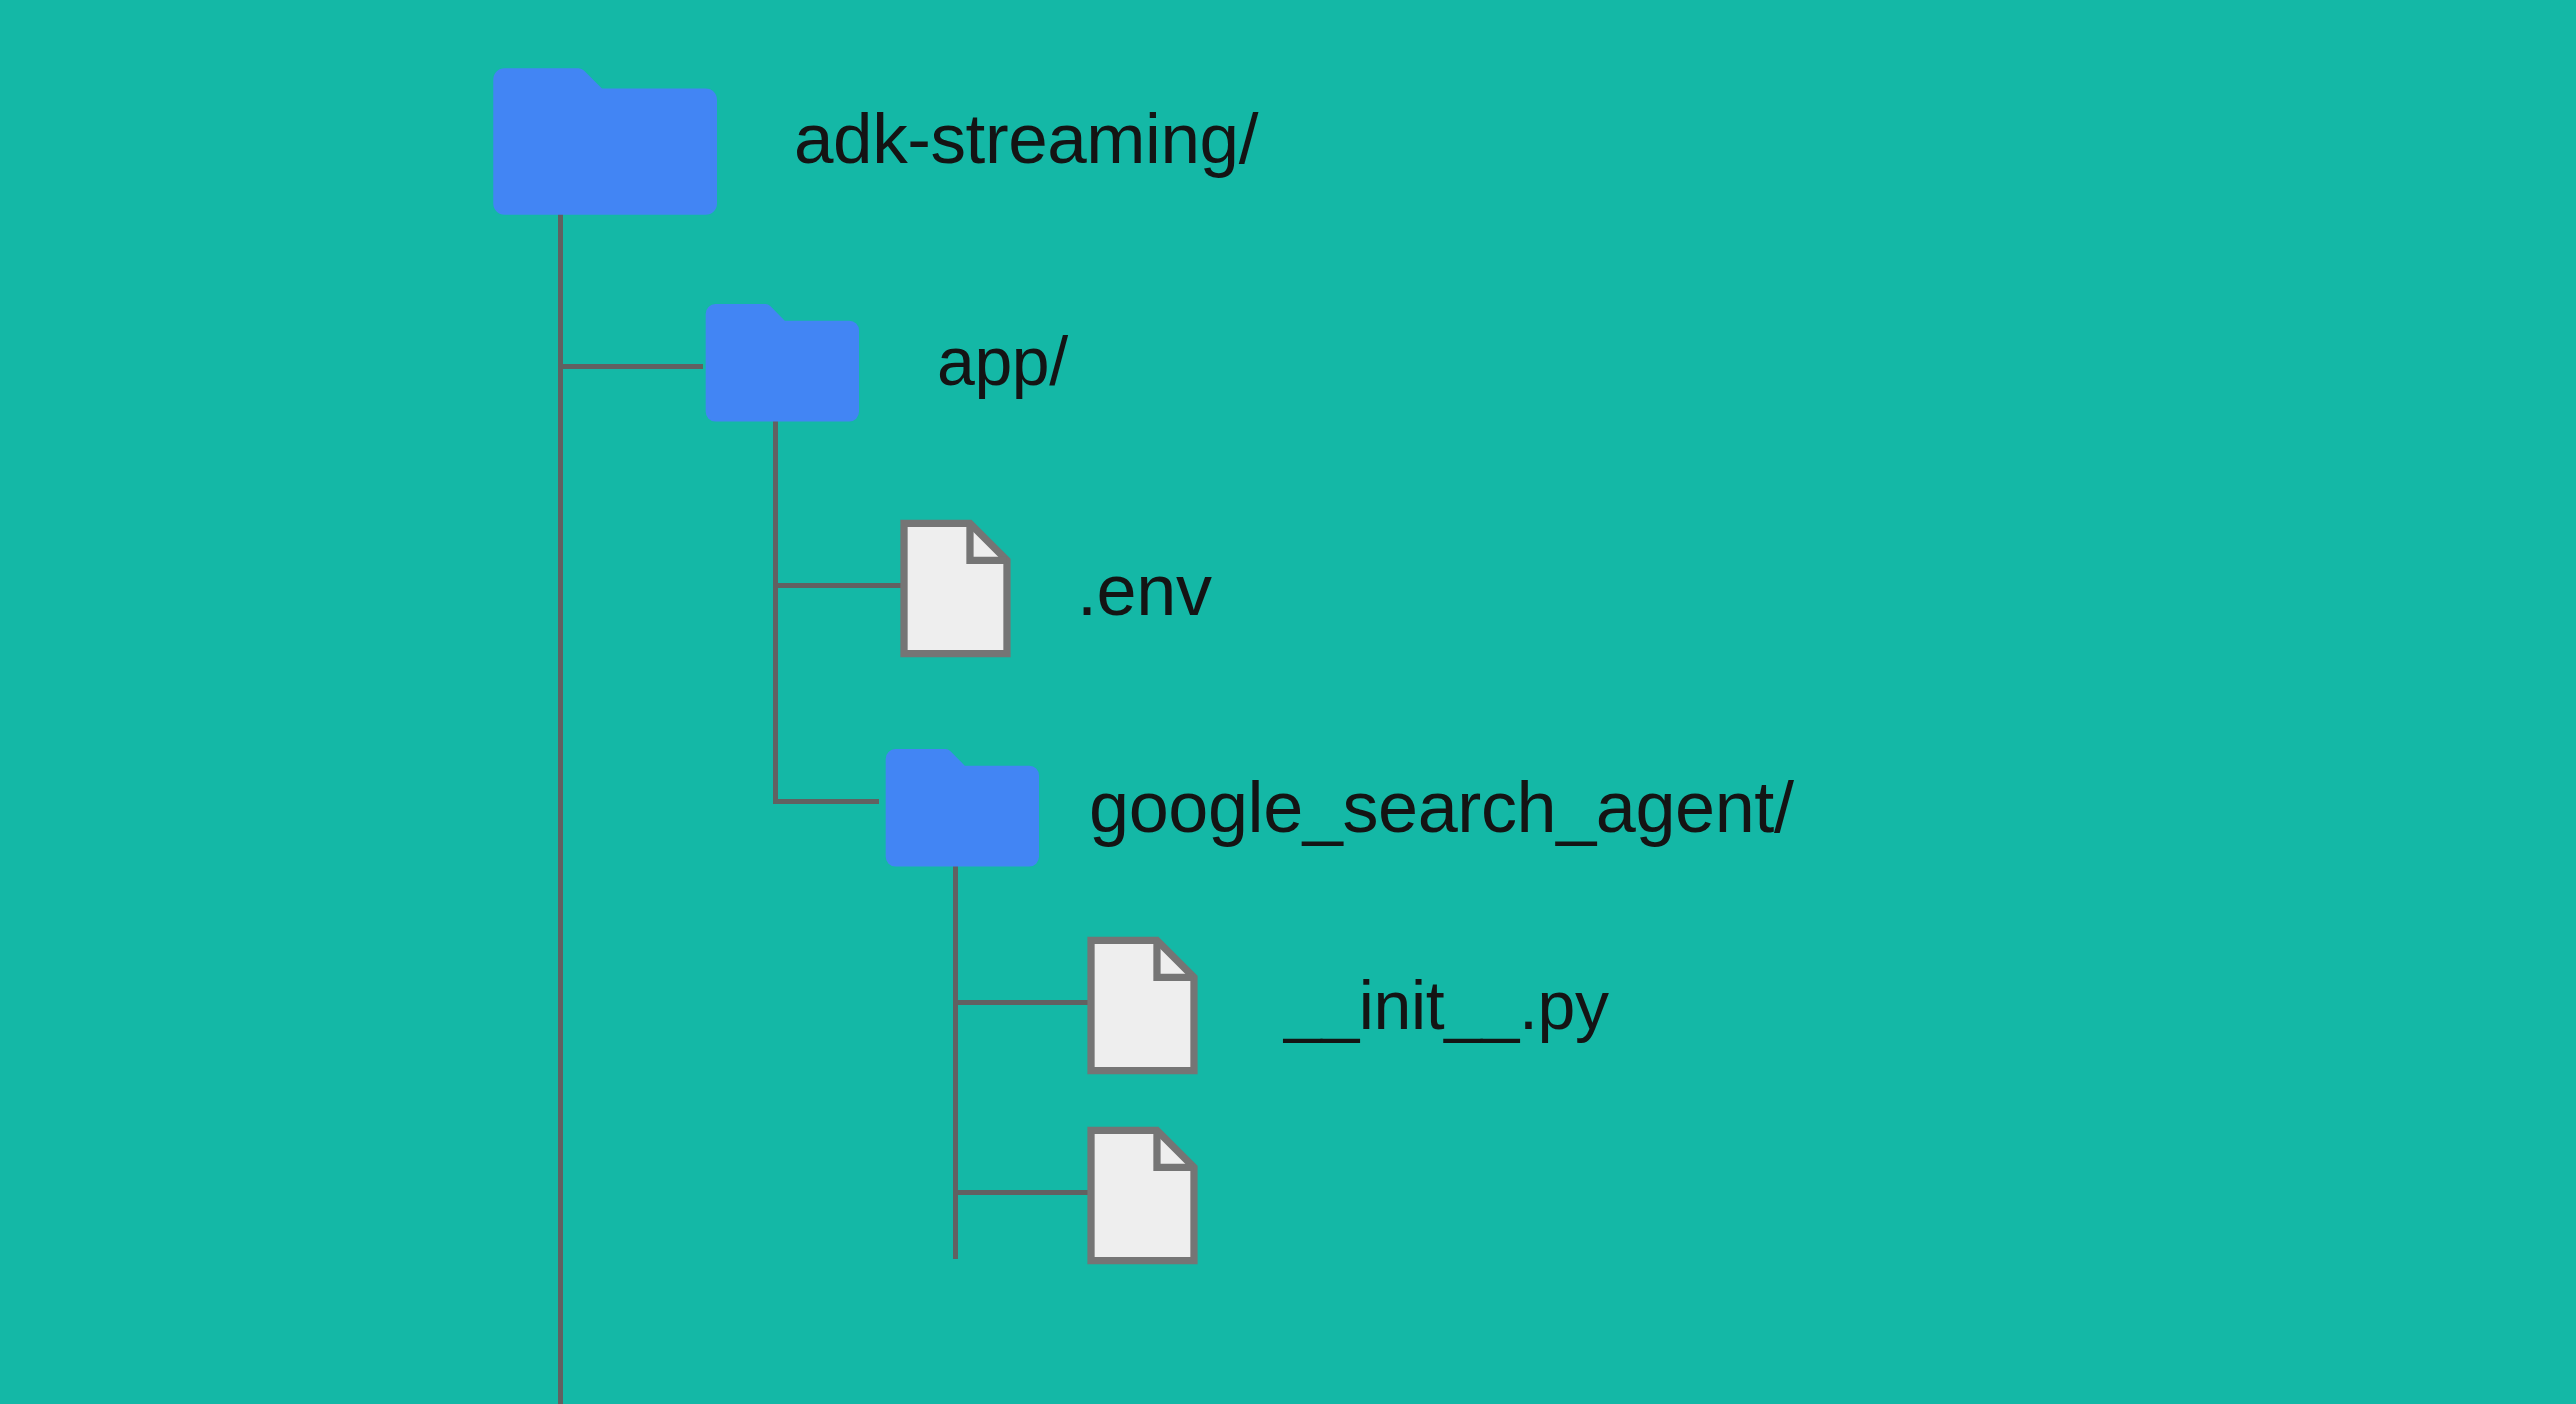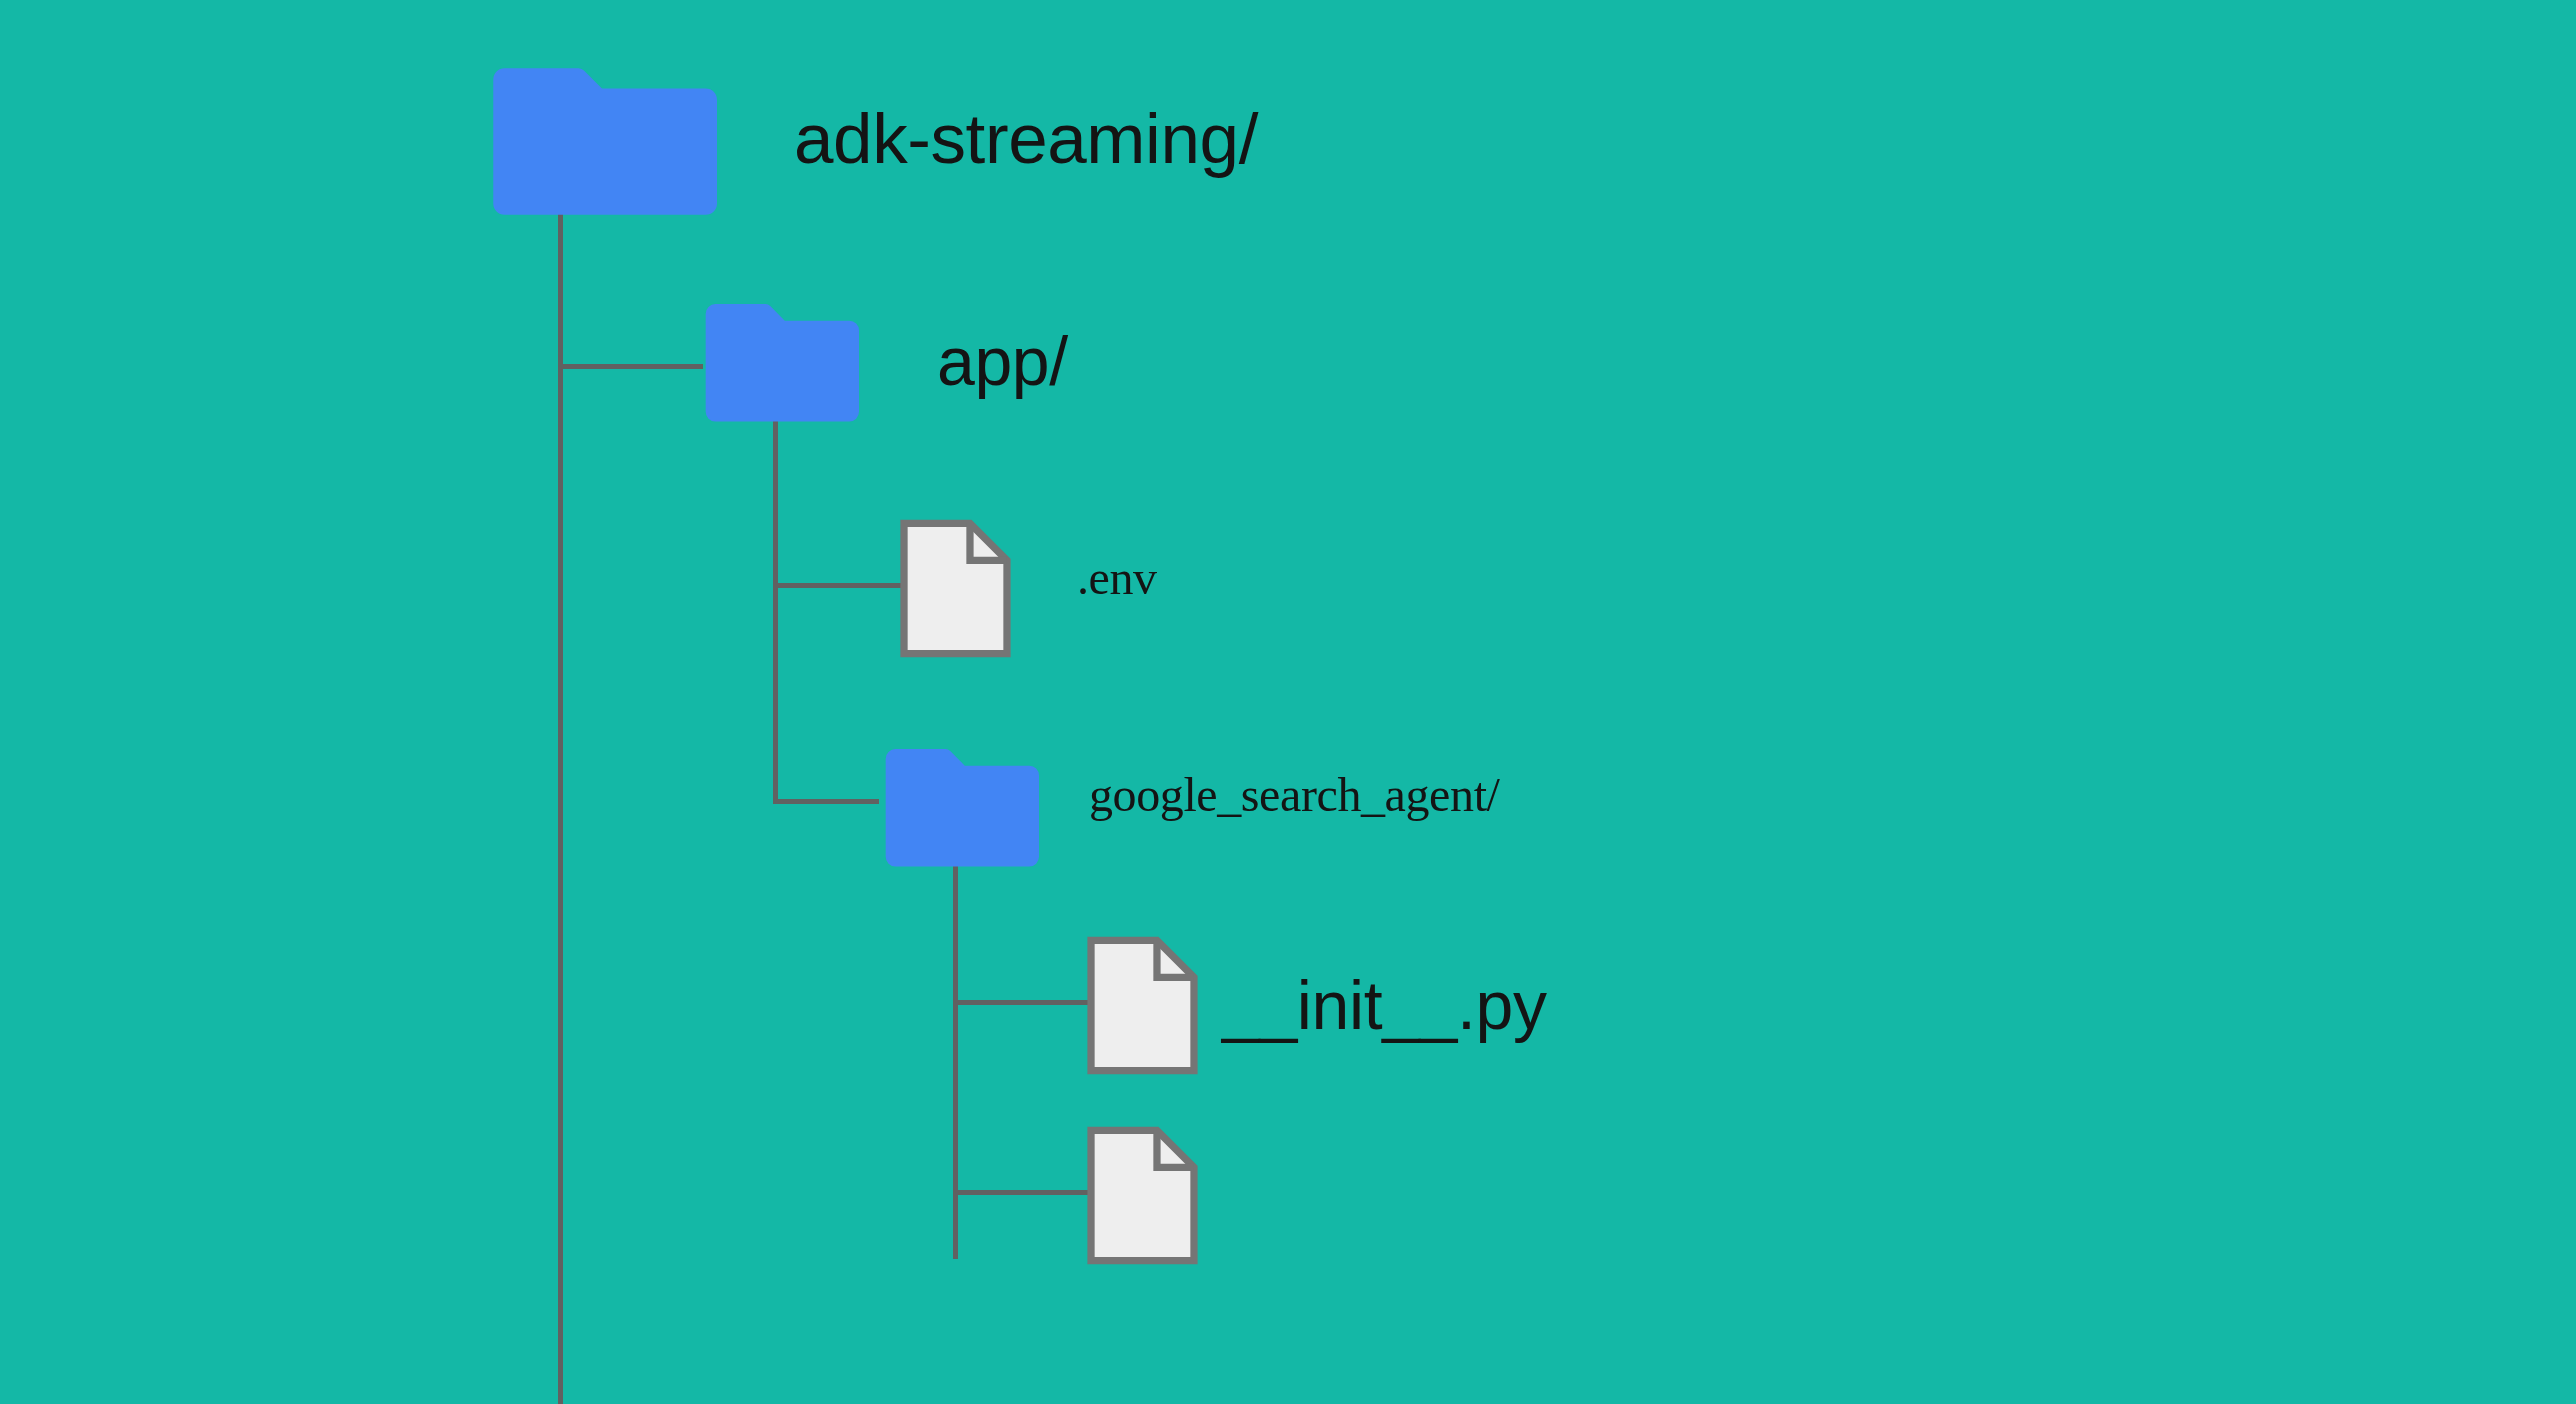--- a/index.html
+++ b/index.html
@@ -43,21 +43,21 @@
   .label {
     position: absolute;
     color: #141414;
     font-weight: 400;
     white-space: nowrap;
     line-height: 1;
     letter-spacing: -0.4px;
   }
   .label-root   { font-size: 71px; }
   .label-l1     { font-size: 68px; text-align: right; }
-  .label-l2     { font-size: 48px; font-family: Liberation Serif, serif; }
+  .label-l2     { font-size: 72px; }
   .label-l3     { font-size: 68px; }
 </style>
 </head>
 <body>
 
 <div id="canvas">
 
   <div class="line-v" style="left:558px; top:211px; height:1193px;"></div>
 
   <div class="folder" style="left:482px; top:68px; width:235px; height:147px;">
@@ -138,21 +138,21 @@
 
   <div class="line-h" style="left:953px; top:1000px; width:139px;"></div>
 
   <div class="file" style="left:1087px; top:936px; width:111px; height:139px;">
     <svg width="111" height="139" viewBox="0 0 138 172" aria-hidden="true">
       <path d="M5 5 h82 l46 46 v116 h-128 z" fill="#eeeeee" stroke="#757575" stroke-width="9" stroke-linejoin="miter"></path>
       <path d="M87 5 v46 h46" fill="none" stroke="#757575" stroke-width="9" stroke-linejoin="miter"></path>
     </svg>
   </div>
 
-  <div class="label label-l3" style="left:1222px; top:971px;">__init__.py</div>
+  <div class="label label-l3" style="left:1284px; top:971px;">__init__.py</div>
 
   <div class="line-h" style="left:953px; top:1190px; width:139px;"></div>
 
   <div class="file" style="left:1087px; top:1126px; width:111px; height:139px;">
     <svg width="111" height="139" viewBox="0 0 138 172" aria-hidden="true">
       <path d="M5 5 h82 l46 46 v116 h-128 z" fill="#eeeeee" stroke="#757575" stroke-width="9" stroke-linejoin="miter"></path>
       <path d="M87 5 v46 h46" fill="none" stroke="#757575" stroke-width="9" stroke-linejoin="miter"></path>
     </svg>
   </div>
 

